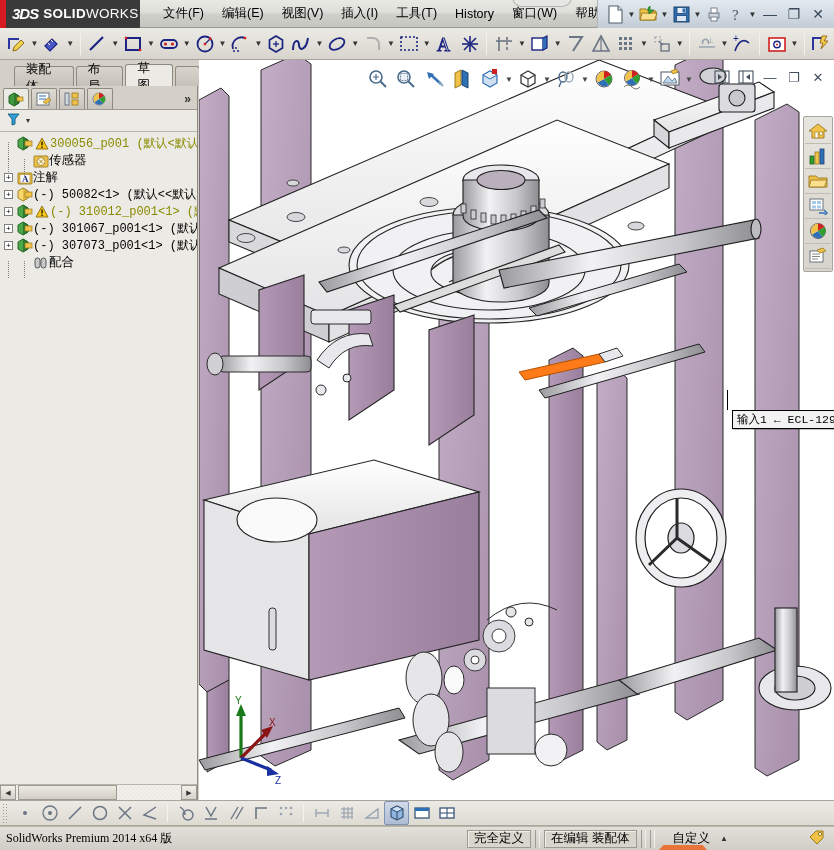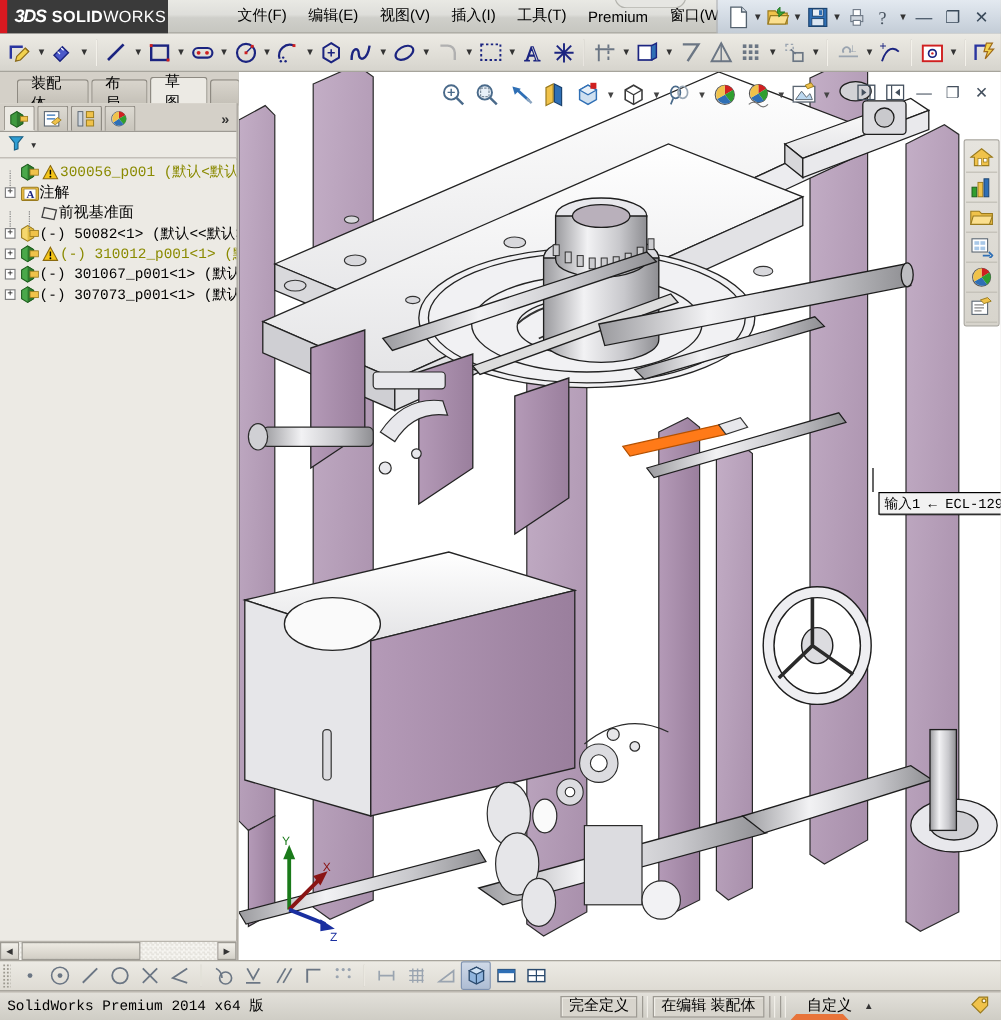--- a/index.html
+++ b/index.html
@@ -10,21 +10,21 @@
     overflow: hidden;
     background: #d4d0c8;
   }
   #app { position: relative; width: 834px; height: 850px; }
 
   
   .menubar {
     position: absolute; top: 0; left: 0; width: 834px; height: 28px;
     background: linear-gradient(to bottom, #e9e9e4 0%, #dededa 45%, #cfcfca 55%, #c6c6c0 100%);
     border-bottom: 1px solid #9a9a94;
-    display: flex; align-items: center; gap: 35px;
+    display: flex; align-items: center;
   }
   .logo-block {
     width: 140px; height: 28px;
     background: #3a3a3a;
     display: flex; align-items: center;
     position: relative;
     overflow: hidden;
   }
   .logo-red { position: absolute; left: 0; top: 0; width: 6px; height: 28px; background: #d81920; }
   .logo-ds {
@@ -188,21 +188,21 @@
   .bb-ico.sel { background: linear-gradient(to bottom,#cfd9e8,#aebdd4); border:1px solid #7f93b2; border-radius:2px; }
   .bb-sep { width:1px; height:18px; background:#b2b0a8; margin:0 5px; border-right:1px solid #f5f3ec; }
 
   
   .statusbar {
     position: absolute; bottom: 0; left: 0; width: 834px; height: 24px;
     background: linear-gradient(to bottom,#e2e0da,#cfcdc5);
     border-top: 1px solid #b8b5ad;
     display: flex; align-items: center; font-size: 12px;
   }
-  .sb-text { font-family: Liberation Mono, monospace; font-size: 12px; padding-left: 6px; color:#000; }
+  .sb-text { font-family: Liberation Serif, serif; font-size: 12px; padding-left: 6px; color:#000; }
   .sb-cell {
     height: 18px; border: 1px solid #9d9a93; background: #d8d5cd;
     display:flex; align-items:center; padding: 0 6px; margin-left: 4px; font-size: 12.5px;
     box-shadow: inset 1px 1px 0 #f0eee8;
   }
   .sb-grip { width: 5px; height: 18px; border-left:1px solid #9d9a93; border-right:1px solid #f1efe9; margin-left:4px; }
   .sb-plain { margin-left: 18px; font-size: 12.5px; }
   .sb-up { margin-left: 10px; font-size: 8px; color:#333; }
   .orange-mark {
     position: absolute; left: 656px; bottom: -3px; width: 54px; height: 8px;
@@ -221,21 +221,21 @@
       <span class="logo-ds">3DS</span>
       <span class="logo-txt"><b>SOLID</b><i>WORKS</i></span>
     </div>
 
     <div class="menu-items">
       <div class="menu-item">文件(F)</div>
       <div class="menu-item">编辑(E)</div>
       <div class="menu-item">视图(V)</div>
       <div class="menu-item">插入(I)</div>
       <div class="menu-item">工具(T)</div>
-      <div class="menu-item">Premium</div>
+      <div class="menu-item">History</div>
       <div class="menu-item">窗口(W)</div>
       <div class="menu-item">帮助(H)</div>
       <div class="menu-pin">
         <svg width="16" height="16" viewBox="0 0 16 16">
             <ellipse cx="7" cy="6" rx="4.6" ry="4" fill="none" stroke="#5a6570" stroke-width="1.4"></ellipse>
             <line x1="4" y1="9.5" x2="1.5" y2="13.5" stroke="#5a6570" stroke-width="1.6"></line>
           </svg>
       </div>
     </div>
 
@@ -539,43 +539,45 @@
           <svg width="14" height="13" viewBox="0 0 14 13">
               <polygon points="7,1 13,12 1,12" fill="#f5c518" stroke="#8a6a10" stroke-width=".9"></polygon>
               <line x1="7" y1="4.5" x2="7" y2="8.5" stroke="#000" stroke-width="1.2"></line>
               <circle cx="7" cy="10.2" r=".8" fill="#000"></circle>
             </svg>
         </span>
         <span class="tlabel olive">300056_p001    (默认&lt;默认_显</span>
       </div>
 
 
+      <div class="trow">
+        <span class="tdot"></span>
+        <span class="tdot"></span>
+        <span class="tico">
+          <svg width="16" height="14" viewBox="0 0 16 14">
+              <rect x="1" y="2" width="14" height="11" rx="1" fill="#f0c24a" stroke="#9a7b1e" stroke-width=".9"></rect>
+              <circle cx="8" cy="7.5" r="4" fill="#fdf3d8" stroke="#9a7b1e" stroke-width=".8"></circle>
+              <path d="M6 9.5l4-4M10 9.5l-4-4" stroke="#9a7b1e" stroke-width=".9"></path>
+            </svg>
+        </span>
+        <span class="tlabel cn">传感器</span>
+      </div>
 
       <div class="trow">
         <span class="texp">+</span>
         <span class="tico">
           <svg width="16" height="14" viewBox="0 0 16 14">
               <rect x="1" y="2" width="14" height="11" rx="1" fill="#f0c24a" stroke="#9a7b1e" stroke-width=".9"></rect>
               <rect x="3" y="3.5" width="10" height="8.5" fill="#fff" stroke="#9a7b1e" stroke-width=".6"></rect>
               <text x="5" y="11" font-size="9" font-weight="bold" fill="#1b2480" font-family="Liberation Serif, serif">A</text>
             </svg>
         </span>
         <span class="tlabel cn">注解</span>
       </div>
 
-      <div class="trow">
-        <span class="tdot"></span>
-        <span class="tdot"></span>
-        <span class="tico">
-          <svg width="16" height="14" viewBox="0 0 16 14">
-              <polygon points="4,2 14,4 12,12 2,10" fill="none" stroke="#404040" stroke-width="1.1"></polygon>
-            </svg>
-        </span>
-        <span class="tlabel cn">前视基准面</span>
-      </div>
 
 
 
 
       <div class="trow">
         <span class="texp">+</span>
         <span class="tico">
           <svg width="16" height="15" viewBox="0 0 16 15">
               <path d="M1 4l5-3 5 3v7l-5 3-5-3z" fill="#f5d76e" stroke="#9a7b1e" stroke-width=".9"></path>
               <path d="M6 1l5 3v7l-5 3" fill="#e0bc44" stroke="#9a7b1e" stroke-width=".7"></path>
@@ -621,20 +623,31 @@
         <span class="tico">
           <svg width="16" height="15" viewBox="0 0 16 15">
               <path d="M1 4l5-3 5 3v7l-5 3-5-3z" fill="#4aa84a" stroke="#1e5e1e" stroke-width=".9"></path>
               <path d="M6 1l5 3v7l-5 3" fill="#2e7a2e" stroke="#1e5e1e" stroke-width=".7"></path>
               <rect x="8" y="5" width="7" height="5" fill="#f0c24a" stroke="#9a7b1e" stroke-width=".7"></rect>
             </svg>
         </span>
         <span class="tlabel">(-) 307073_p001&lt;1&gt;  (默认&lt;</span>
       </div>
 
+      <div class="trow">
+        <span class="tdot"></span>
+        <span class="tdot"></span>
+        <span class="tico">
+          <svg width="16" height="14" viewBox="0 0 16 14">
+              <rect x="2" y="2" width="5" height="10" rx="2.5" fill="#c9c9c9" stroke="#555" stroke-width="1"></rect>
+              <rect x="8" y="2" width="5" height="10" rx="2.5" fill="#c9c9c9" stroke="#555" stroke-width="1"></rect>
+            </svg>
+        </span>
+        <span class="tlabel cn">配合</span>
+      </div>
 
     </div>
 
     <div class="hscroll">
       <div class="hs-arrow">◀</div>
       <div class="hs-track">
         <div class="hs-thumb"></div>
       </div>
       <div class="hs-arrow">▶</div>
     </div>

